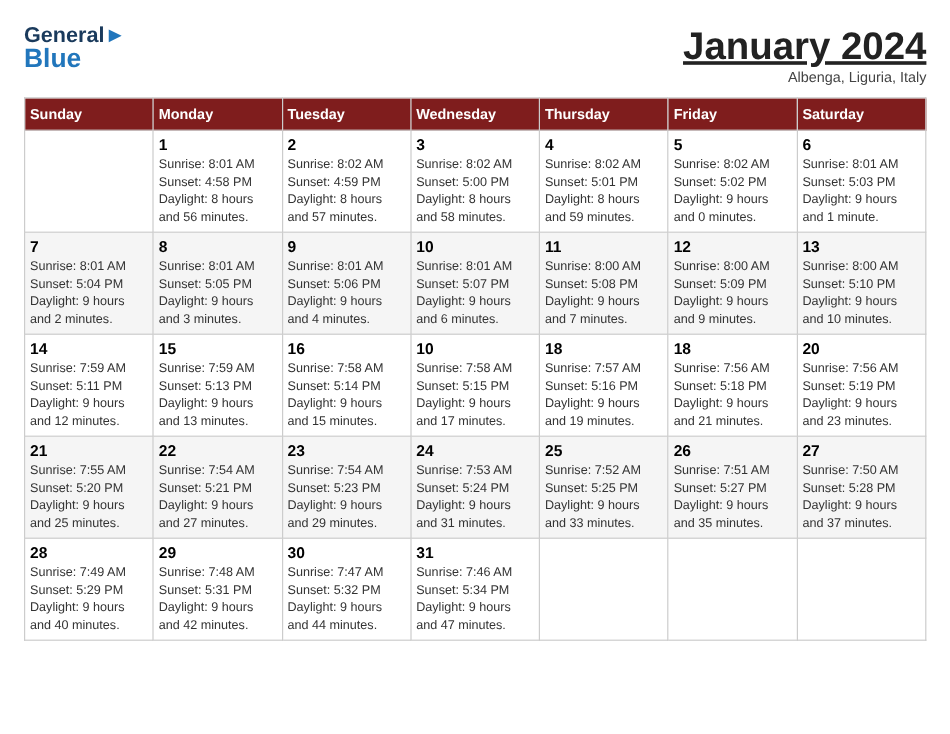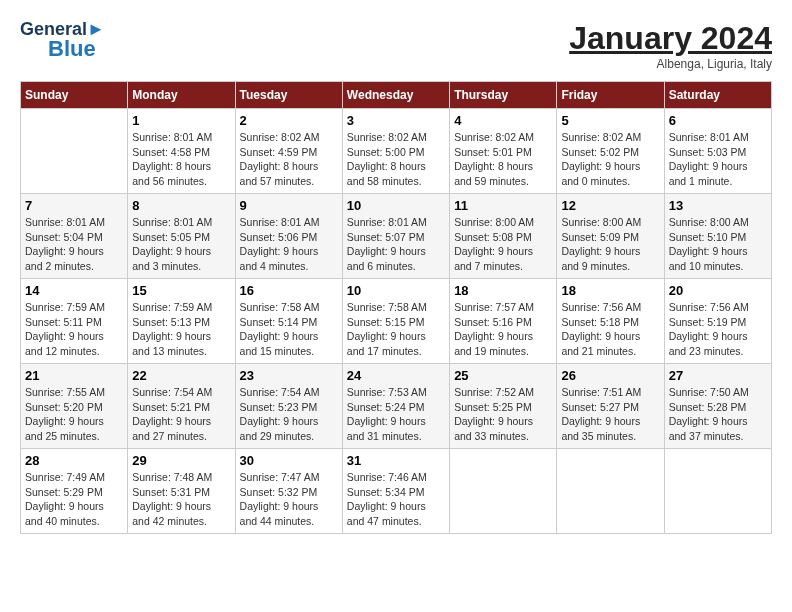--- a/index.html
+++ b/index.html
@@ -83,21 +83,21 @@
 </head>
 <body>
 
 <div class="header">
   <div class="logo">
     <div style="display:flex;align-items:center;">
       <span class="logo-text">
         <span style="color:#1a3a5c;">General</span><span style="color:#2176bc;">►</span>
       </span>
     </div>
-    <div style="display:flex;align-items:center;margin-top:-2px;margin-left:28px;">
+    <div style="display:flex;align-items:center;margin-top:-2px;">
       <span style="font-size:22px;font-weight:bold;color:#2176bc;">Blue</span>
     </div>
   </div>
   <div class="title-block">
     <div class="month-year">January 2024</div>
     <div class="location">Albenga, Liguria, Italy</div>
   </div>
 </div>
 
 <table>

